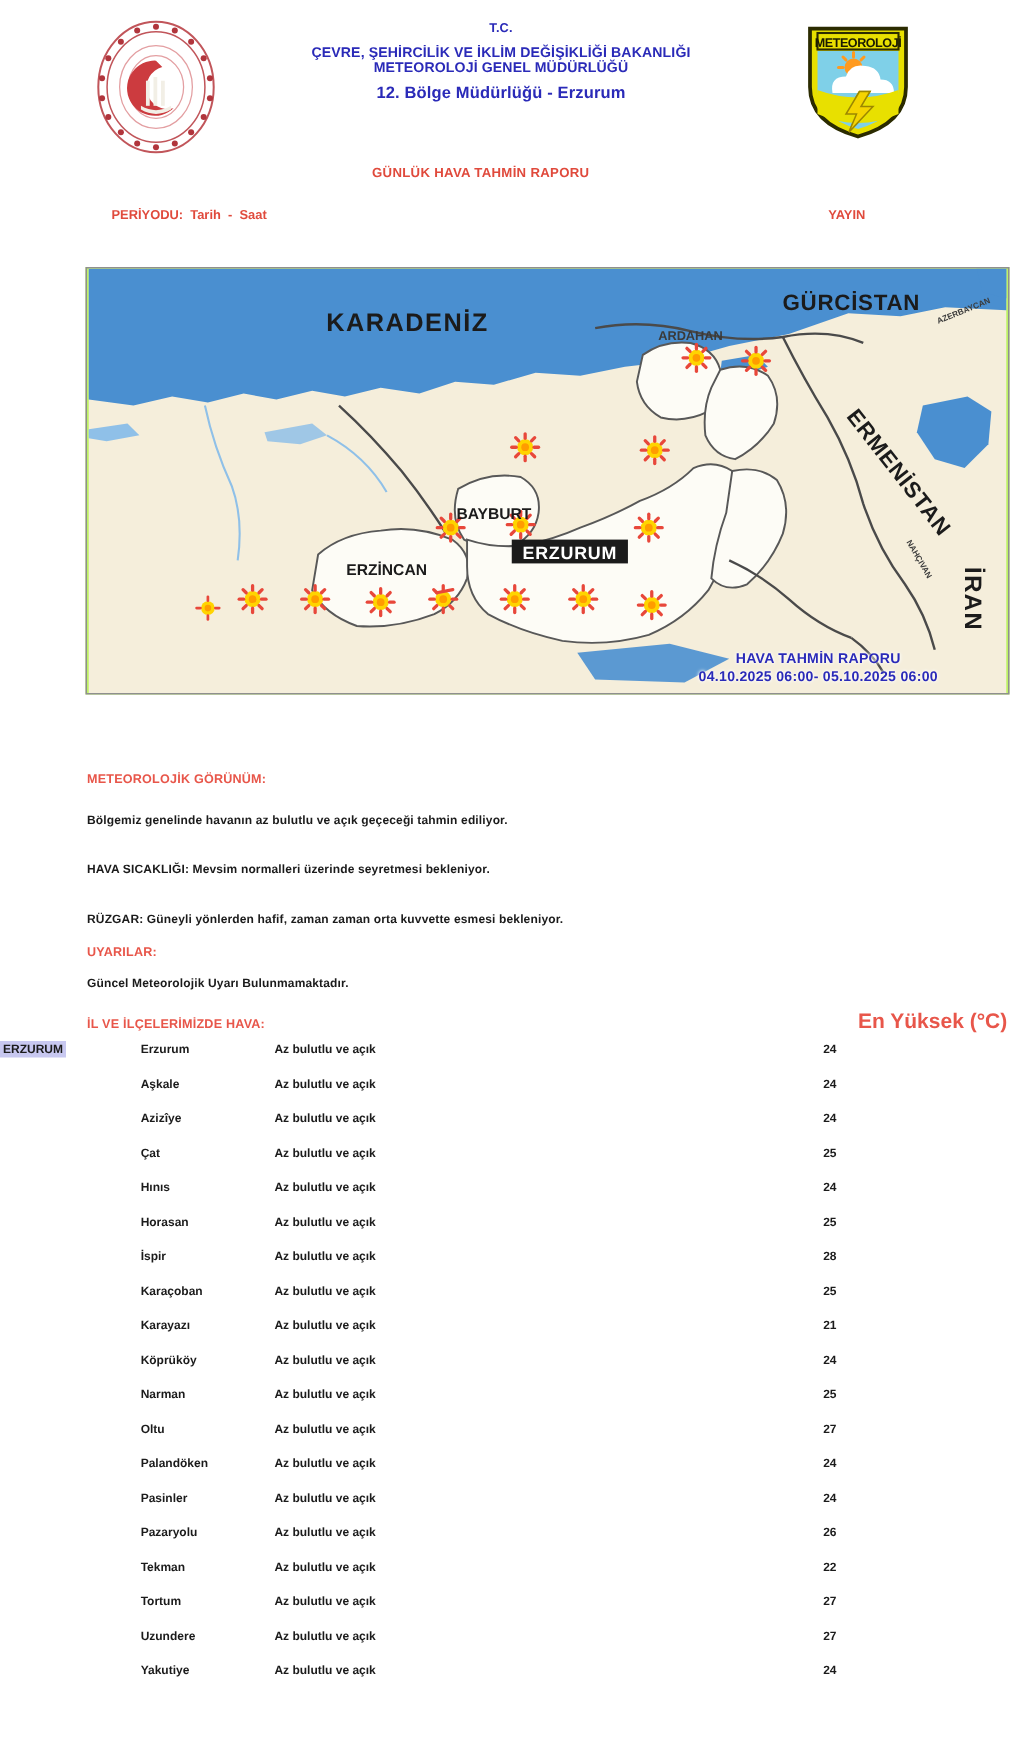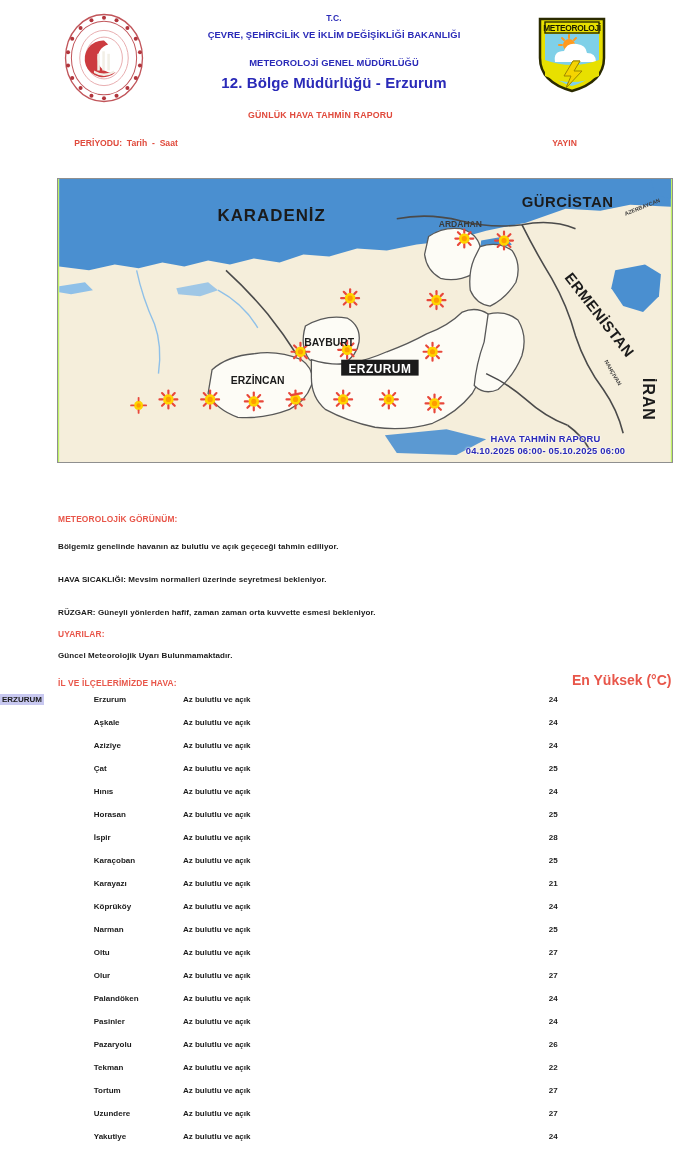--- a/index.html
+++ b/index.html
@@ -43,23 +43,23 @@
     width: 350px;
     text-align: center;
   }
   .title-block .tline {
     color: #2a2ab8;
     font-weight: bold;
     letter-spacing: .1px;
     line-height: 1.05;
   }
   .t-tc     { font-size: 8.5px; margin-bottom: 7px; }
-  .t-bak    { font-size: 9.4px; margin-bottom: 18px; }
+  .t-bak    { font-size: 9.4px; margin-bottom: 0; }
   .t-mgm    { font-size: 9.4px; margin-bottom: 7px; }
-  .t-bolge  { font-size: 15px;   margin-bottom: 0; }
+  .t-bolge  { font-size: 11px;   margin-bottom: 0; }
 
   .meta-left {
     position: absolute;
     left: 60px; top: 110px;
     font-size: 8.6px;
     line-height: 22px;
     font-weight: bold;
   }
   .meta-left .lbl-red { color: #e04a3c; }
   .meta-left .lbl-blue { color: #2a2ab8; }
@@ -647,26 +647,20 @@
           <td class="c-temp">25</td>
         </tr>
         <tr>
           <td class="c-prov"></td>
           <td class="c-dist">Oltu</td>
           <td class="c-cond">Az bulutlu ve açık</td>
           <td class="c-temp">27</td>
         </tr>
         <tr>
           <td class="c-prov"></td>
-          <td class="c-dist">Olur</td>
-          <td class="c-cond">Az bulutlu ve açık</td>
-          <td class="c-temp">27</td>
-        </tr>
-        <tr>
-          <td class="c-prov"></td>
           <td class="c-dist">Palandöken</td>
           <td class="c-cond">Az bulutlu ve açık</td>
           <td class="c-temp">24</td>
         </tr>
         <tr>
           <td class="c-prov"></td>
           <td class="c-dist">Pasinler</td>
           <td class="c-cond">Az bulutlu ve açık</td>
           <td class="c-temp">24</td>
         </tr>

